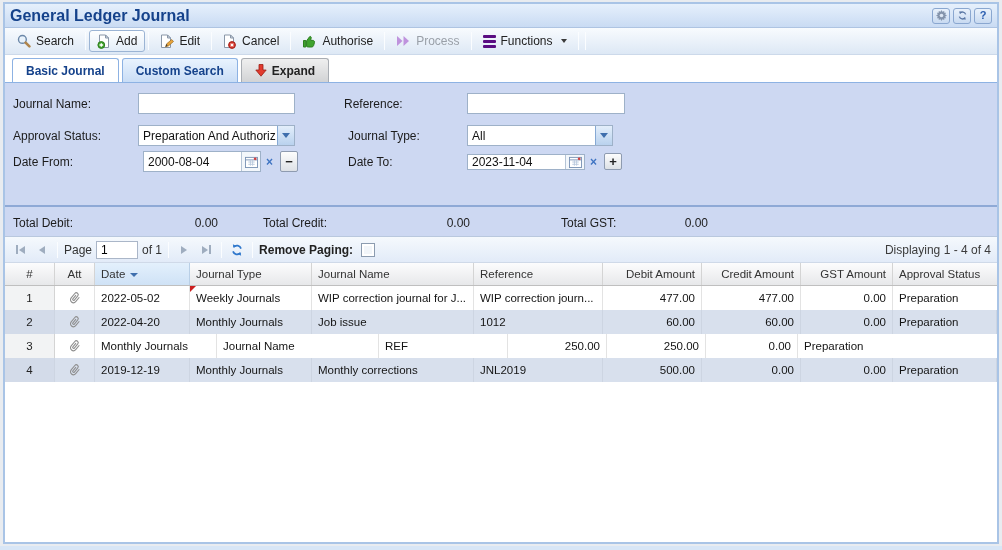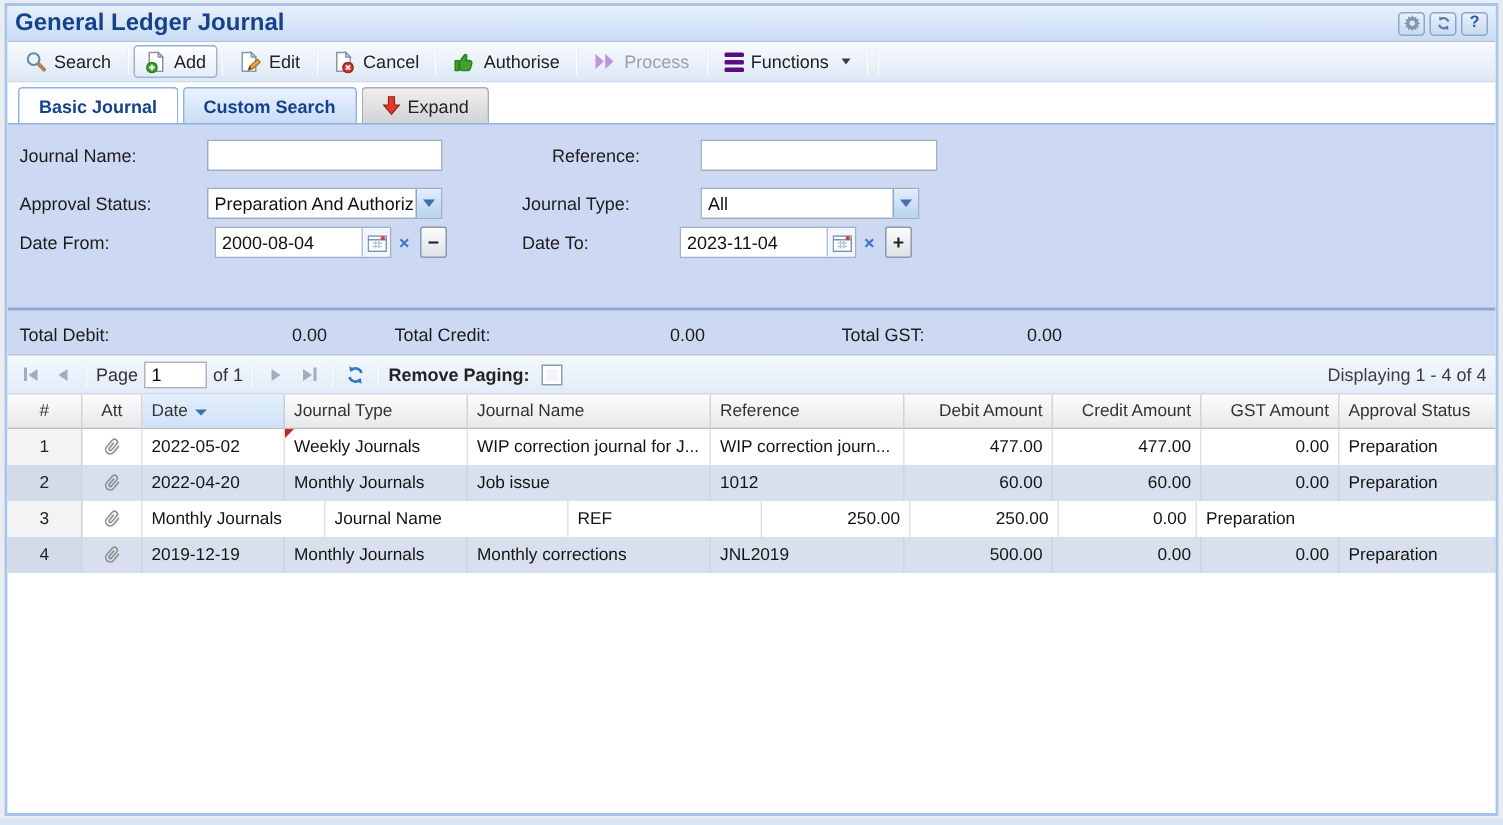--- a/index.html
+++ b/index.html
@@ -53,21 +53,21 @@
 
   
   .tabstrip { height:27px; background:#fff; display:flex; align-items:flex-end; gap:3px; padding:0 0 0 7px; }
   .tab {
     height:24px; padding:0 13px; display:flex; align-items:center; gap:5px;
     border:1px solid #8db2e3; border-bottom:none; border-radius:3px 3px 0 0;
     font-weight:bold; color:#15428b; font-size:12px;
   }
   .tab.active { background:#fff; border-color:#8db2e3; }
   .tab.inactive { background:linear-gradient(#e9f3fe,#c9ddf6); }
-  .tab.gray { background:linear-gradient(#efefef,#d2d3d5); border-color:#a9adb3; color:#222; font-weight:normal; }
+  .tab.gray { background:linear-gradient(#efefef,#d2d3d5); border-color:#a9adb3; color:#222; font-weight:bold; }
 
   
   .formpanel { height:123px; background:#cdd8f2; border-top:1px solid #8db2e3; position:relative; }
   .flabel { position:absolute; color:#1c1c1c; }
   .tinput {
     position:absolute; height:21px; border:1px solid #9eb1c8; background:#fff;
     font-family:"Liberation Sans", sans-serif; font-size:12px; padding:0 4px; color:#111;
   }
   .combo { position:absolute; height:21px; display:flex; border:1px solid #9eb1c8; background:#fff; }
   .combo-text { flex:1; overflow:hidden; white-space:nowrap; padding:3px 0 0 4px; color:#111; }
@@ -262,21 +262,21 @@
           </svg>
       </span>
       <span>Expand</span>
     </div>
   </div>
 
   <div class="formpanel">
     <span class="flabel" style="left:8px; top:14px;">Journal Name:</span>
     <input class="tinput" style="left: 133px; top: 10px; width: 157px;" value="">
 
-    <span class="flabel" style="left:363px; top:14px;">Reference:</span>
+    <span class="flabel" style="left:339px; top:14px;">Reference:</span>
     <input class="tinput" style="left: 462px; top: 10px; width: 158px;" value="">
 
     <span class="flabel" style="left:8px; top:46px;">Approval Status:</span>
     <div class="combo" style="left:133px; top:42px; width:157px;">
       <span class="combo-text">Preparation And Authoriz</span>
       <span class="combo-btn">
           <i></i>
         </span>
     </div>
 
@@ -301,21 +301,21 @@
                 <circle cx="11" cy="3" r="1.5" fill="#d04040"></circle>
               </svg>
           </span>
         </span>
       </div>
       <span class="clear-x">×</span>
       <span class="pm-btn">−</span>
     </div>
 
     <span class="flabel" style="left:343px; top:72px;">Date To:</span>
-    <div class="datefield" style="left:448px; top:68px;">
+    <div class="datefield" style="left:462px; top:68px;align-items:center;">
       <div class="date-box">
         <input value="2023-11-04" style="">
         <span class="cal-seg">
           <span class="icon">
             <svg width="13" height="12" viewBox="0 0 14 13">
                 <rect x="0.5" y="1.5" width="13" height="11" fill="#fff" stroke="#7a93b5"></rect>
                 <line x1="0.5" y1="4.2" x2="13.5" y2="4.2" stroke="#7a93b5"></line>
                 <path d="M3.5 6.5h7M3.5 9h7M5.8 4.2v6.3M8.2 4.2v6.3" stroke="#b8c9dd"></path>
                 <circle cx="11" cy="3" r="1.5" fill="#d04040"></circle>
               </svg>

